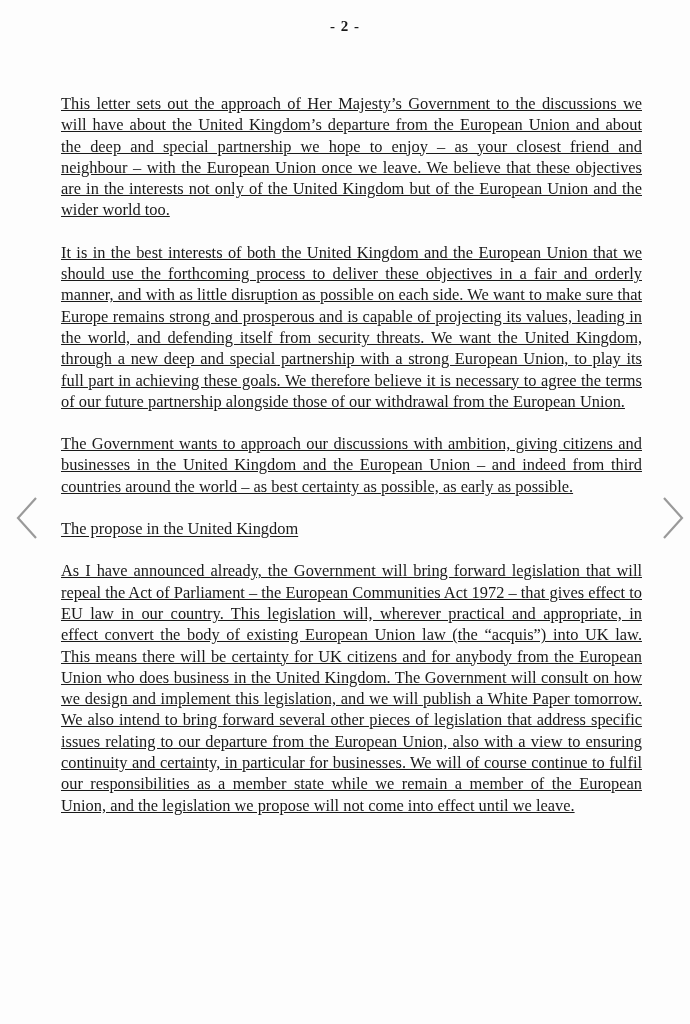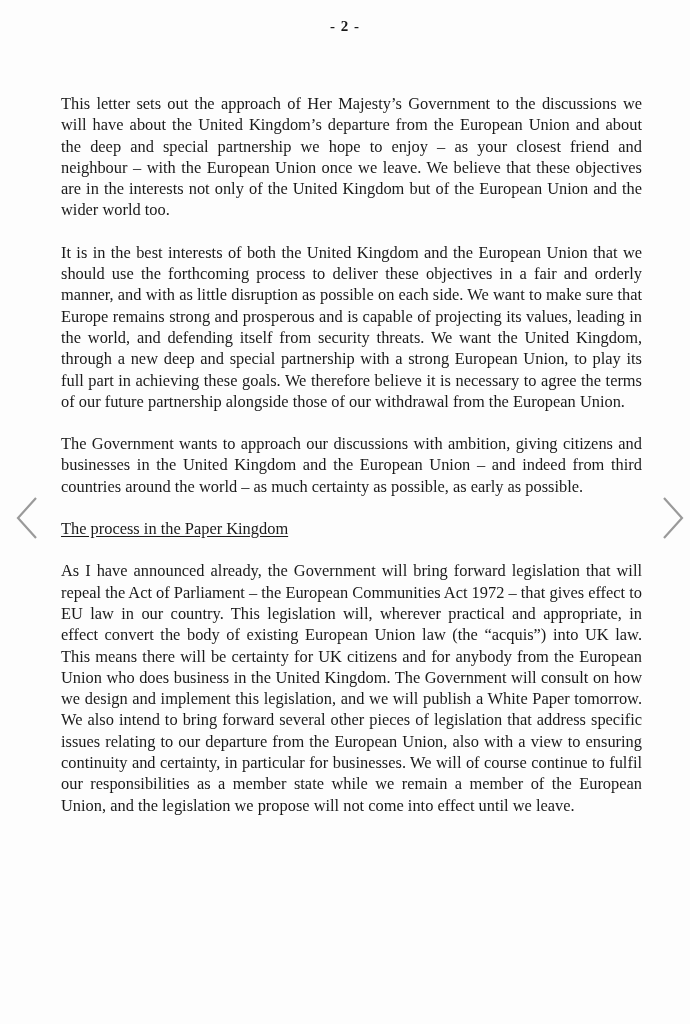--- a/index.html
+++ b/index.html
@@ -37,20 +37,21 @@
     left: 61px;
     top: 93px;
     width: 597px;
     font-size: 16.4px;
     line-height: 21.3px;
   }
   .para {
     margin: 0 16px 21px 0;
     text-align: justify;
     text-align-last: left;
+    text-decoration: underline;
   }
   .heading {
     margin: 0 0 21px 0;
     text-decoration: underline;
     text-underline-offset: 2px;
   }
   .nav-arrow {
     position: absolute;
     top: 495px;
     width: 26px;
@@ -63,22 +64,22 @@
 </style>
 </head>
 <body>
 
 <div class="page">
   <div class="page-number">- 2 -</div>
 
   <div class="body-text">
     <p class="para">This letter sets out the approach of Her Majesty’s Government to the discussions we will have about the United Kingdom’s departure from the European Union and about the deep and special partnership we hope to enjoy – as your closest friend and neighbour – with the European Union once we leave. We believe that these objectives are in the interests not only of the United Kingdom but of the European Union and the wider world too.</p>
     <p class="para">It is in the best interests of both the United Kingdom and the European Union that we should use the forthcoming process to deliver these objectives in a fair and orderly manner, and with as little disruption as possible on each side. We want to make sure that Europe remains strong and prosperous and is capable of projecting its values, leading in the world, and defending itself from security threats. We want the United Kingdom, through a new deep and special partnership with a strong European Union, to play its full part in achieving these goals. We therefore believe it is necessary to agree the terms of our future partnership alongside those of our withdrawal from the European Union.</p>
-    <p class="para">The Government wants to approach our discussions with ambition, giving citizens and businesses in the United Kingdom and the European Union – and indeed from third countries around the world – as much certainty as possible, as early as possible.</p>
-    <p class="heading">The process in the Paper Kingdom</p>
+    <p class="para">The Government wants to approach our discussions with ambition, giving citizens and businesses in the United Kingdom and the European Union – and indeed from third countries around the world – as best certainty as possible, as early as possible.</p>
+    <p class="heading">The propose in the United Kingdom</p>
     <p class="para">As I have announced already, the Government will bring forward legislation that will repeal the Act of Parliament – the European Communities Act 1972 – that gives effect to EU law in our country.  This legislation will, wherever practical and appropriate, in effect convert the body of existing European Union law (the “acquis”) into UK law.  This means there will be certainty for UK citizens and for anybody from the European Union who does business in the United Kingdom. The Government will consult on how we design and implement this legislation, and we will publish a White Paper tomorrow. We also intend to bring forward several other pieces of legislation that address specific issues relating to our departure from the European Union, also with a view to ensuring continuity and certainty, in particular for businesses.  We will of course continue to fulfil our responsibilities as a member state while we remain a member of the European Union, and the legislation we propose will not come into effect until we leave.</p>
   </div>
 </div>
 
 <div class="nav-arrow nav-prev">
   <svg width="26" height="46" viewBox="0 0 26 46">
     <polyline points="22,3 4,23 22,43" fill="none" stroke="#9a9a9a" stroke-width="2.2"></polyline>
   </svg>
 </div>
 

